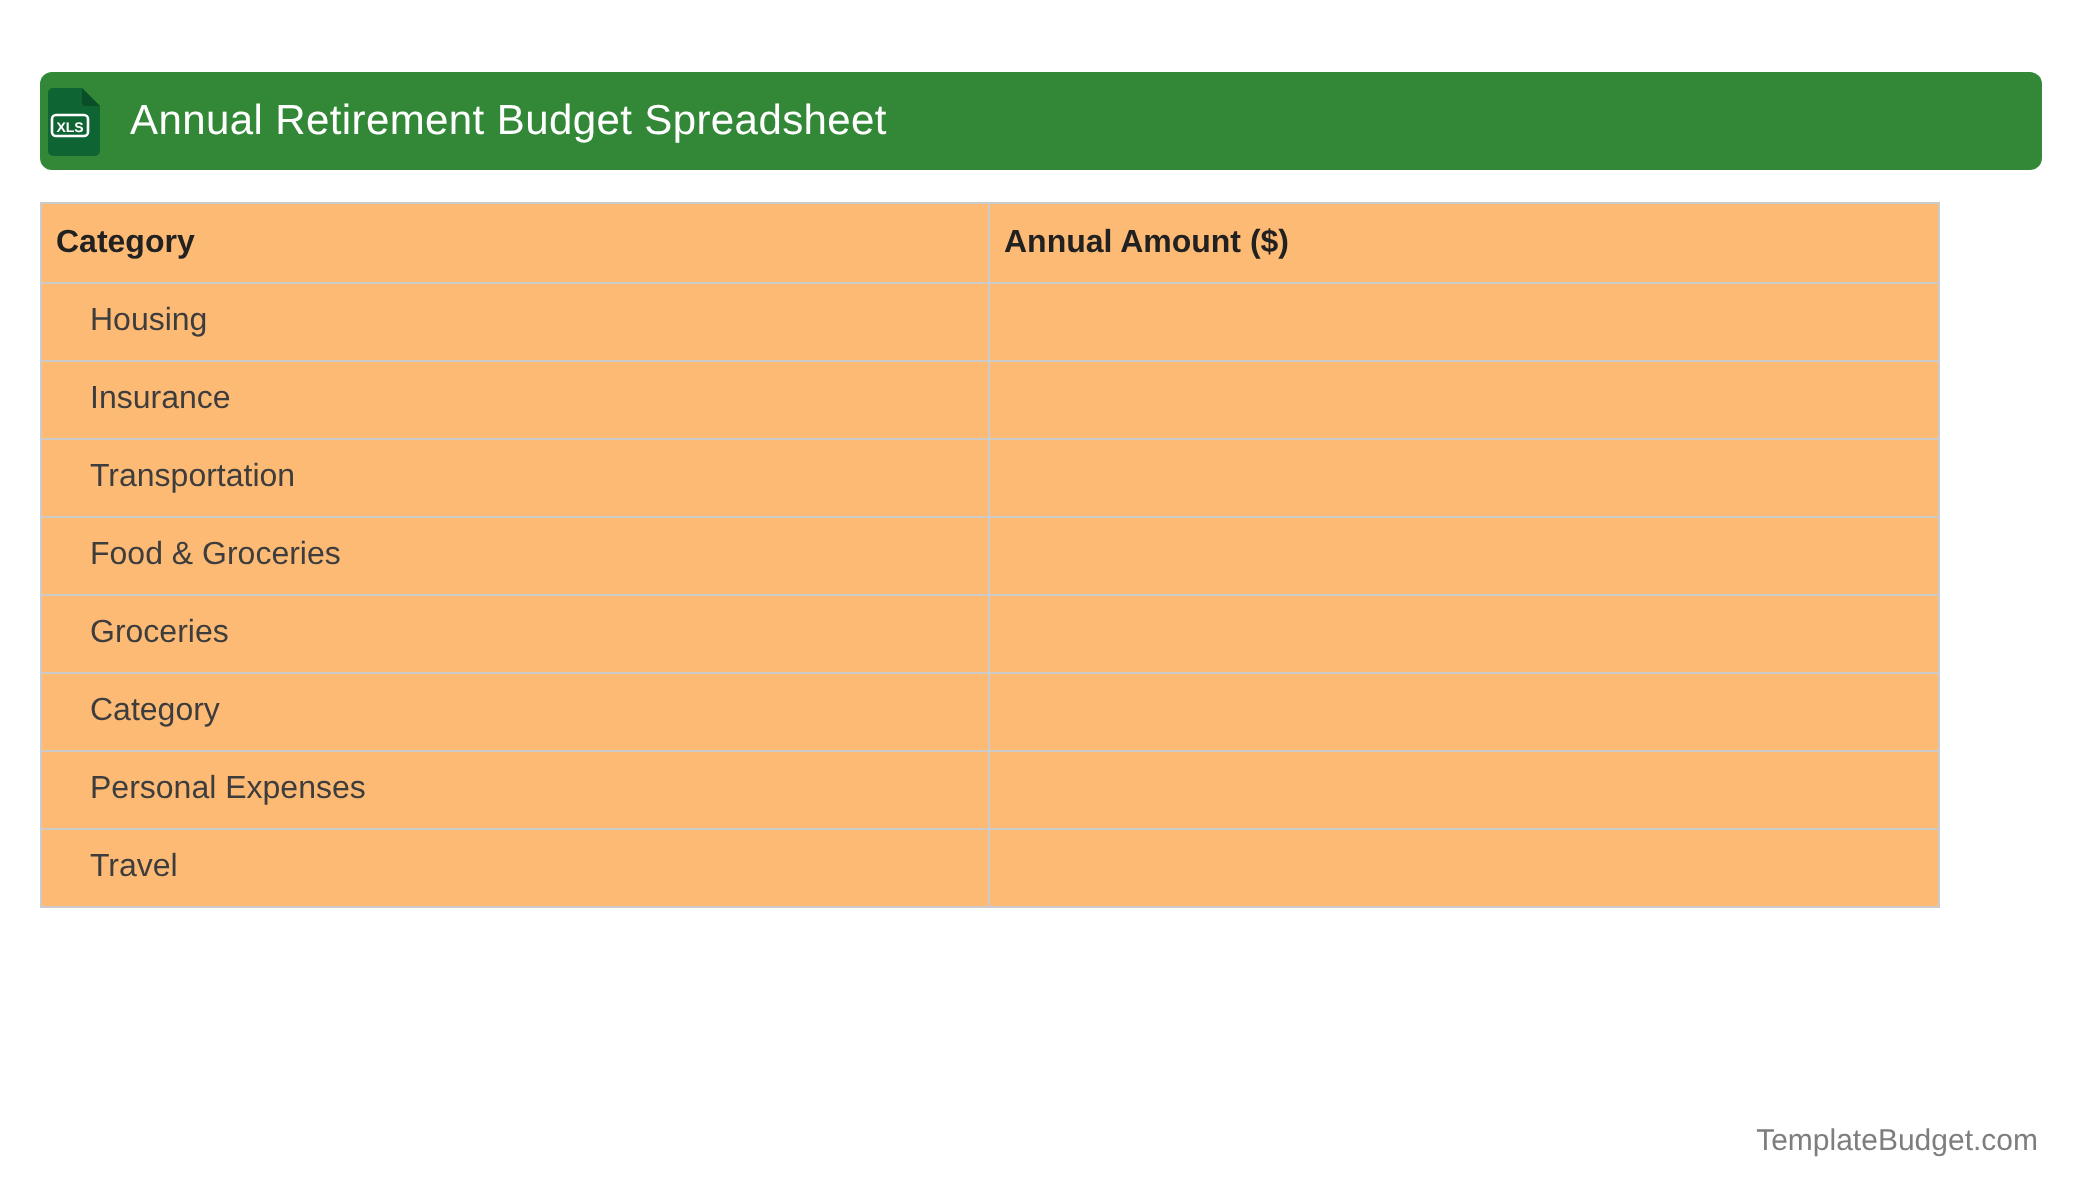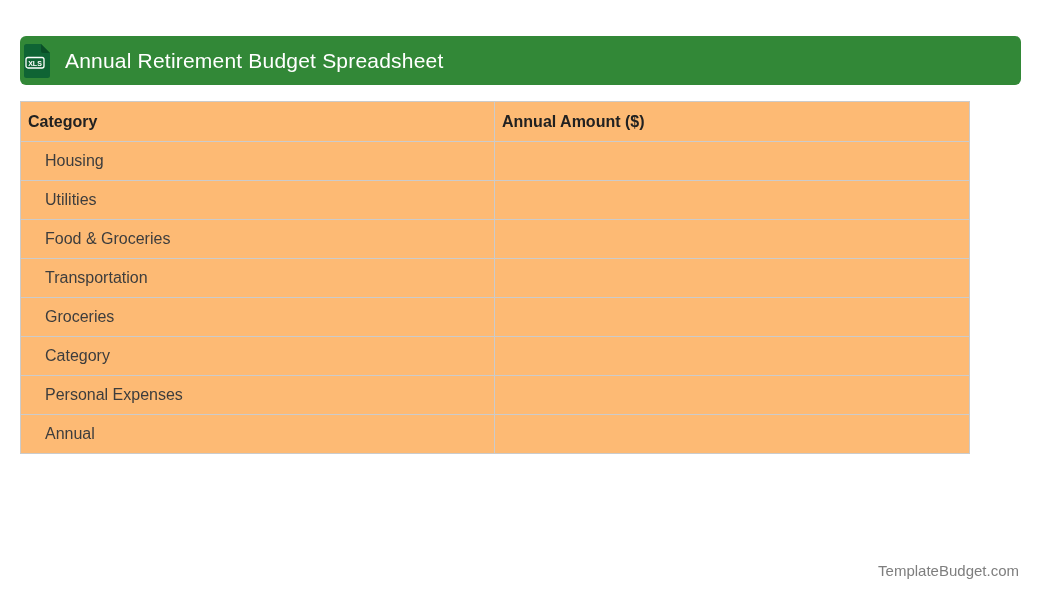--- a/index.html
+++ b/index.html
@@ -107,43 +107,43 @@
       <th>Category</th>
       <th>Annual Amount ($)</th>
     </tr>
   </thead>
   <tbody>
       <tr>
         <td>Housing</td>
         <td></td>
       </tr>
       <tr>
-        <td>Utilities</td>
+        <td>Insurance</td>
+        <td></td>
+      </tr>
+      <tr>
+        <td>Transportation</td>
         <td></td>
       </tr>
       <tr>
         <td>Food &amp; Groceries</td>
-        <td></td>
-      </tr>
-      <tr>
-        <td>Transportation</td>
         <td></td>
       </tr>
       <tr>
         <td>Groceries</td>
         <td></td>
       </tr>
       <tr>
         <td>Category</td>
         <td></td>
       </tr>
       <tr>
         <td>Personal Expenses</td>
         <td></td>
       </tr>
       <tr>
-        <td>Annual</td>
+        <td>Travel</td>
         <td></td>
       </tr>
     </tbody>
 </table>
 
 <div class="site-credit">TemplateBudget.com</div>
 
 </body></html>

